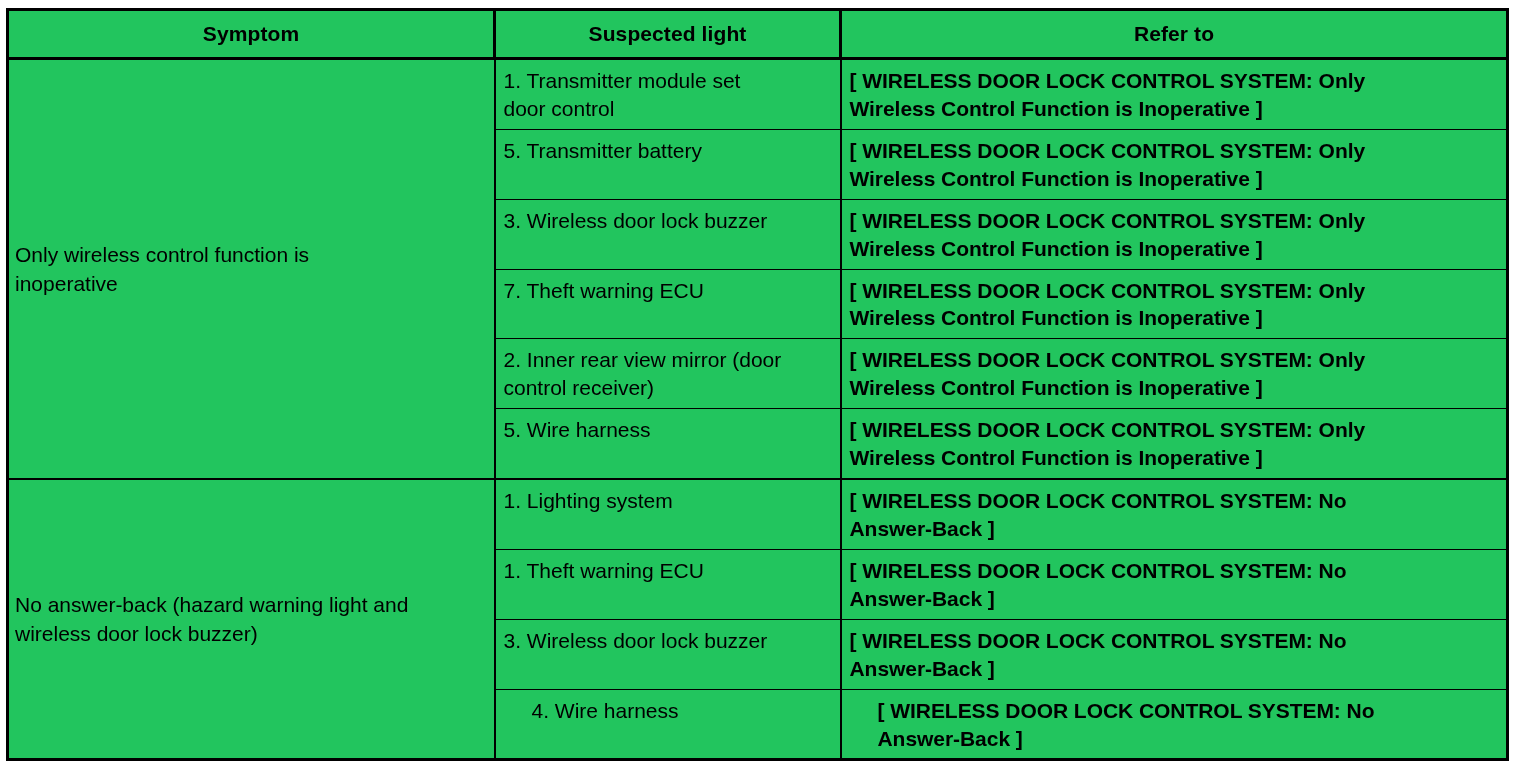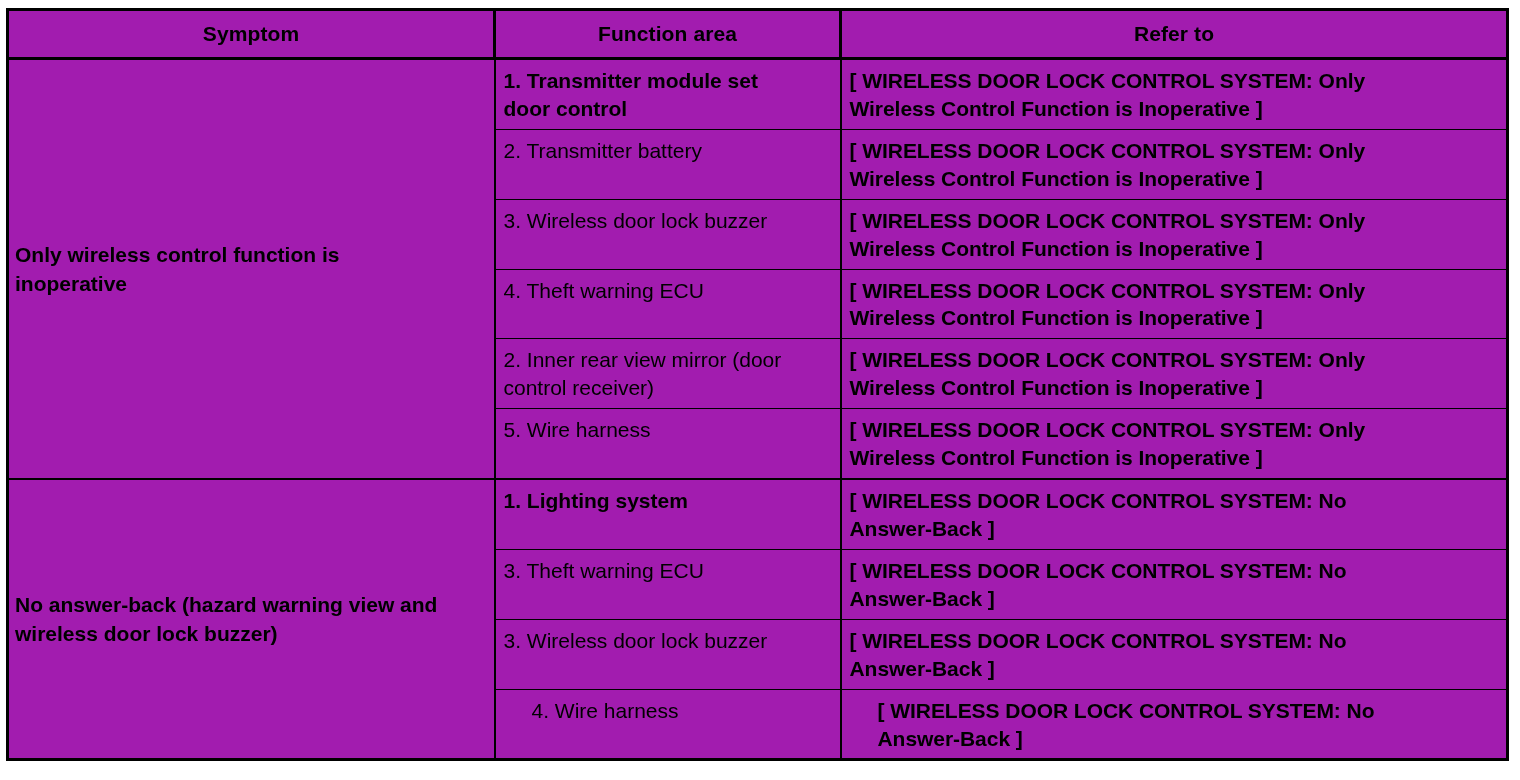--- a/index.html
+++ b/index.html
@@ -22,21 +22,21 @@
     height: 780px;
     box-sizing: border-box;
     padding: 6px 14px 14px 6px;
   }
 
   table.sym-table {
     border-collapse: collapse;
     table-layout: fixed;
     width: 1500px;
     margin-top: 2px;
-    background: #a21caf;
+    background: #22c55e;
   }
 
   
   table.sym-table {
     border: 3px solid #000000;
   }
 
   col.col-symptom  { width: 487px; }
   col.col-area     { width: 346px; }
   col.col-refer    { width: 667px; }
@@ -81,21 +81,20 @@
 
   td.refer-cell {
     font-weight: bold;
     border-right: none;
     border-left-width: 2.4px;
     letter-spacing: -0.05px;
   }
 
   tbody tr.group-start > td {
     border-top-width: 2.4px;
-    font-weight: bold;
   }
   tbody tr:last-child > td {
     border-bottom: none;
     padding-left: 36px;
   }
 
   .cell-text {
     display: block;
     white-space: pre-line;
   }
@@ -112,21 +111,21 @@
 <div class="page">
   <table class="sym-table">
     <colgroup>
       <col class="col-symptom">
       <col class="col-area">
       <col class="col-refer">
     </colgroup>
     <thead>
       <tr>
         <th class="first">Symptom</th>
-        <th>Function area</th>
+        <th>Suspected light</th>
         <th class="last">Refer to</th>
       </tr>
     </thead>
     <tbody>
 
       <tr class="group-start">
         <td class="symptom-cell" rowspan="6">
           <span class="cell-text">Only wireless control function is
 inoperative</span>
         </td>
@@ -135,41 +134,41 @@
 door control</span>
         </td>
         <td class="refer-cell">
           <span class="cell-text">[ WIRELESS DOOR LOCK CONTROL SYSTEM: Only
 Wireless Control Function is Inoperative ]</span>
         </td>
       </tr>
 
       <tr>
         <td class="area-cell">
-          <span class="cell-text">2. Transmitter battery</span>
+          <span class="cell-text">5. Transmitter battery</span>
         </td>
         <td class="refer-cell">
           <span class="cell-text">[ WIRELESS DOOR LOCK CONTROL SYSTEM: Only
 Wireless Control Function is Inoperative ]</span>
         </td>
       </tr>
 
       <tr>
         <td class="area-cell">
           <span class="cell-text">3. Wireless door lock buzzer</span>
         </td>
         <td class="refer-cell">
           <span class="cell-text">[ WIRELESS DOOR LOCK CONTROL SYSTEM: Only
 Wireless Control Function is Inoperative ]</span>
         </td>
       </tr>
 
       <tr>
         <td class="area-cell">
-          <span class="cell-text">4. Theft warning ECU</span>
+          <span class="cell-text">7. Theft warning ECU</span>
         </td>
         <td class="refer-cell">
           <span class="cell-text">[ WIRELESS DOOR LOCK CONTROL SYSTEM: Only
 Wireless Control Function is Inoperative ]</span>
         </td>
       </tr>
 
       <tr>
         <td class="area-cell">
           <span class="cell-text">2. Inner rear view mirror (door
@@ -186,35 +185,35 @@
           <span class="cell-text">5. Wire harness</span>
         </td>
         <td class="refer-cell">
           <span class="cell-text">[ WIRELESS DOOR LOCK CONTROL SYSTEM: Only
 Wireless Control Function is Inoperative ]</span>
         </td>
       </tr>
 
       <tr class="group-start">
         <td class="symptom-cell" rowspan="4">
-          <span class="cell-text">No answer-back (hazard warning view and
+          <span class="cell-text">No answer-back (hazard warning light and
 wireless door lock buzzer)</span>
         </td>
         <td class="area-cell">
           <span class="cell-text">1. Lighting system</span>
         </td>
         <td class="refer-cell">
           <span class="cell-text">[ WIRELESS DOOR LOCK CONTROL SYSTEM: No
 Answer-Back ]</span>
         </td>
       </tr>
 
       <tr>
         <td class="area-cell">
-          <span class="cell-text">3. Theft warning ECU</span>
+          <span class="cell-text">1. Theft warning ECU</span>
         </td>
         <td class="refer-cell">
           <span class="cell-text">[ WIRELESS DOOR LOCK CONTROL SYSTEM: No
 Answer-Back ]</span>
         </td>
       </tr>
 
       <tr>
         <td class="area-cell">
           <span class="cell-text">3. Wireless door lock buzzer</span>

